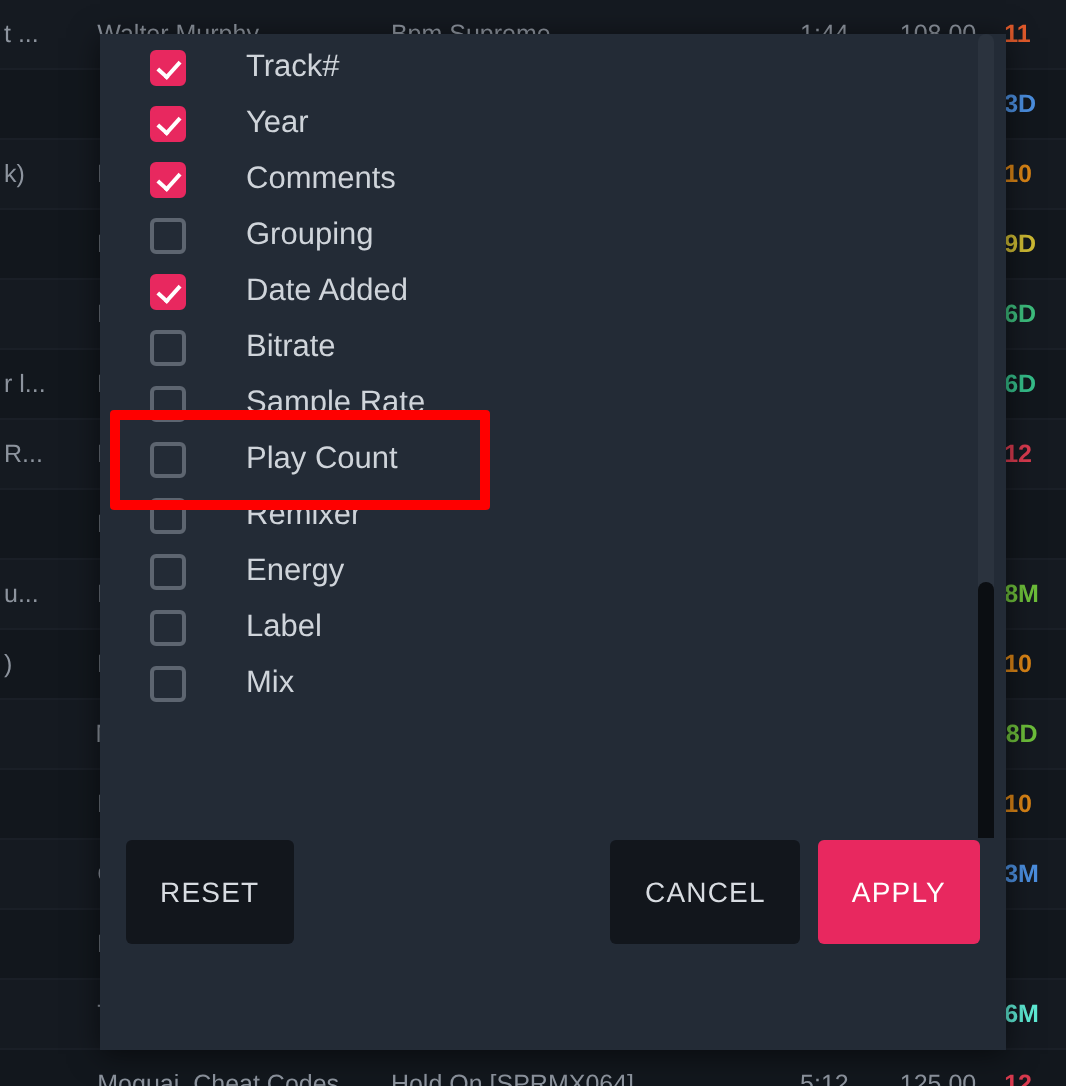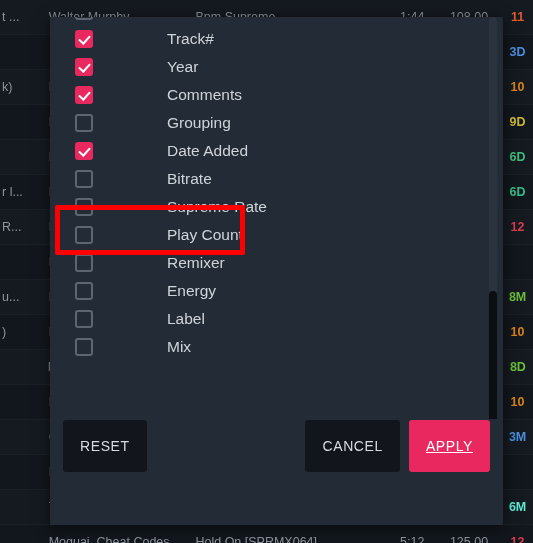--- a/index.html
+++ b/index.html
@@ -65,21 +65,20 @@
     text-align: right;
     padding-right: 6px;
     white-space: nowrap;
   }
   .tcol-key {
     width: 40px;
     padding-left: 8px;
     font-weight: bold;
     white-space: nowrap;
     overflow: hidden;
-    text-align: center;
   }
 
   
   .bg-scrollbar {
     position: absolute;
     left: 489px;
     top: 0;
     width: 9px;
     height: 543px;
     background: transparent;
@@ -129,23 +128,21 @@
   }
   .col-list {
     position: absolute;
     left: 0;
     top: -20px;
     width: 453px;
   }
   .col-item {
     height: 28px;
     display: flex;
-    align-items: center;
     padding-left: 25px;
-    gap: 44px;
   }
   .cb {
     width: 18px;
     height: 18px;
     border-radius: 3px;
     border: 2px solid #5d6570;
     background: transparent;
     flex: none;
     position: relative;
   }
@@ -212,21 +209,20 @@
     cursor: pointer;
     height: 52px;
     padding: 0 17px;
     color: #d8dce1;
     background: #12161c;
   }
   .btn-apply {
     background: #e8285f;
     color: #ffffff;
     margin-left: 9px;
-    text-decoration: underline;
   }
   .spacer { flex: 1; }
 
   
   .annot-box {
     position: absolute;
     left: 55px;
     top: 205px;
     width: 190px;
     height: 50px;
@@ -406,21 +402,21 @@
           <div class="col-item">
             <span class="cb checked"></span>
             <span class="col-label">Date Added</span>
           </div>
           <div class="col-item">
             <span class="cb"></span>
             <span class="col-label">Bitrate</span>
           </div>
           <div class="col-item">
             <span class="cb"></span>
-            <span class="col-label">Supreme Rate</span>
+            <span class="col-label">Sample Rate</span>
           </div>
           <div class="col-item">
             <span class="cb"></span>
             <span class="col-label">Play Count</span>
           </div>
           <div class="col-item">
             <span class="cb"></span>
             <span class="col-label">Remixer</span>
           </div>
           <div class="col-item">

